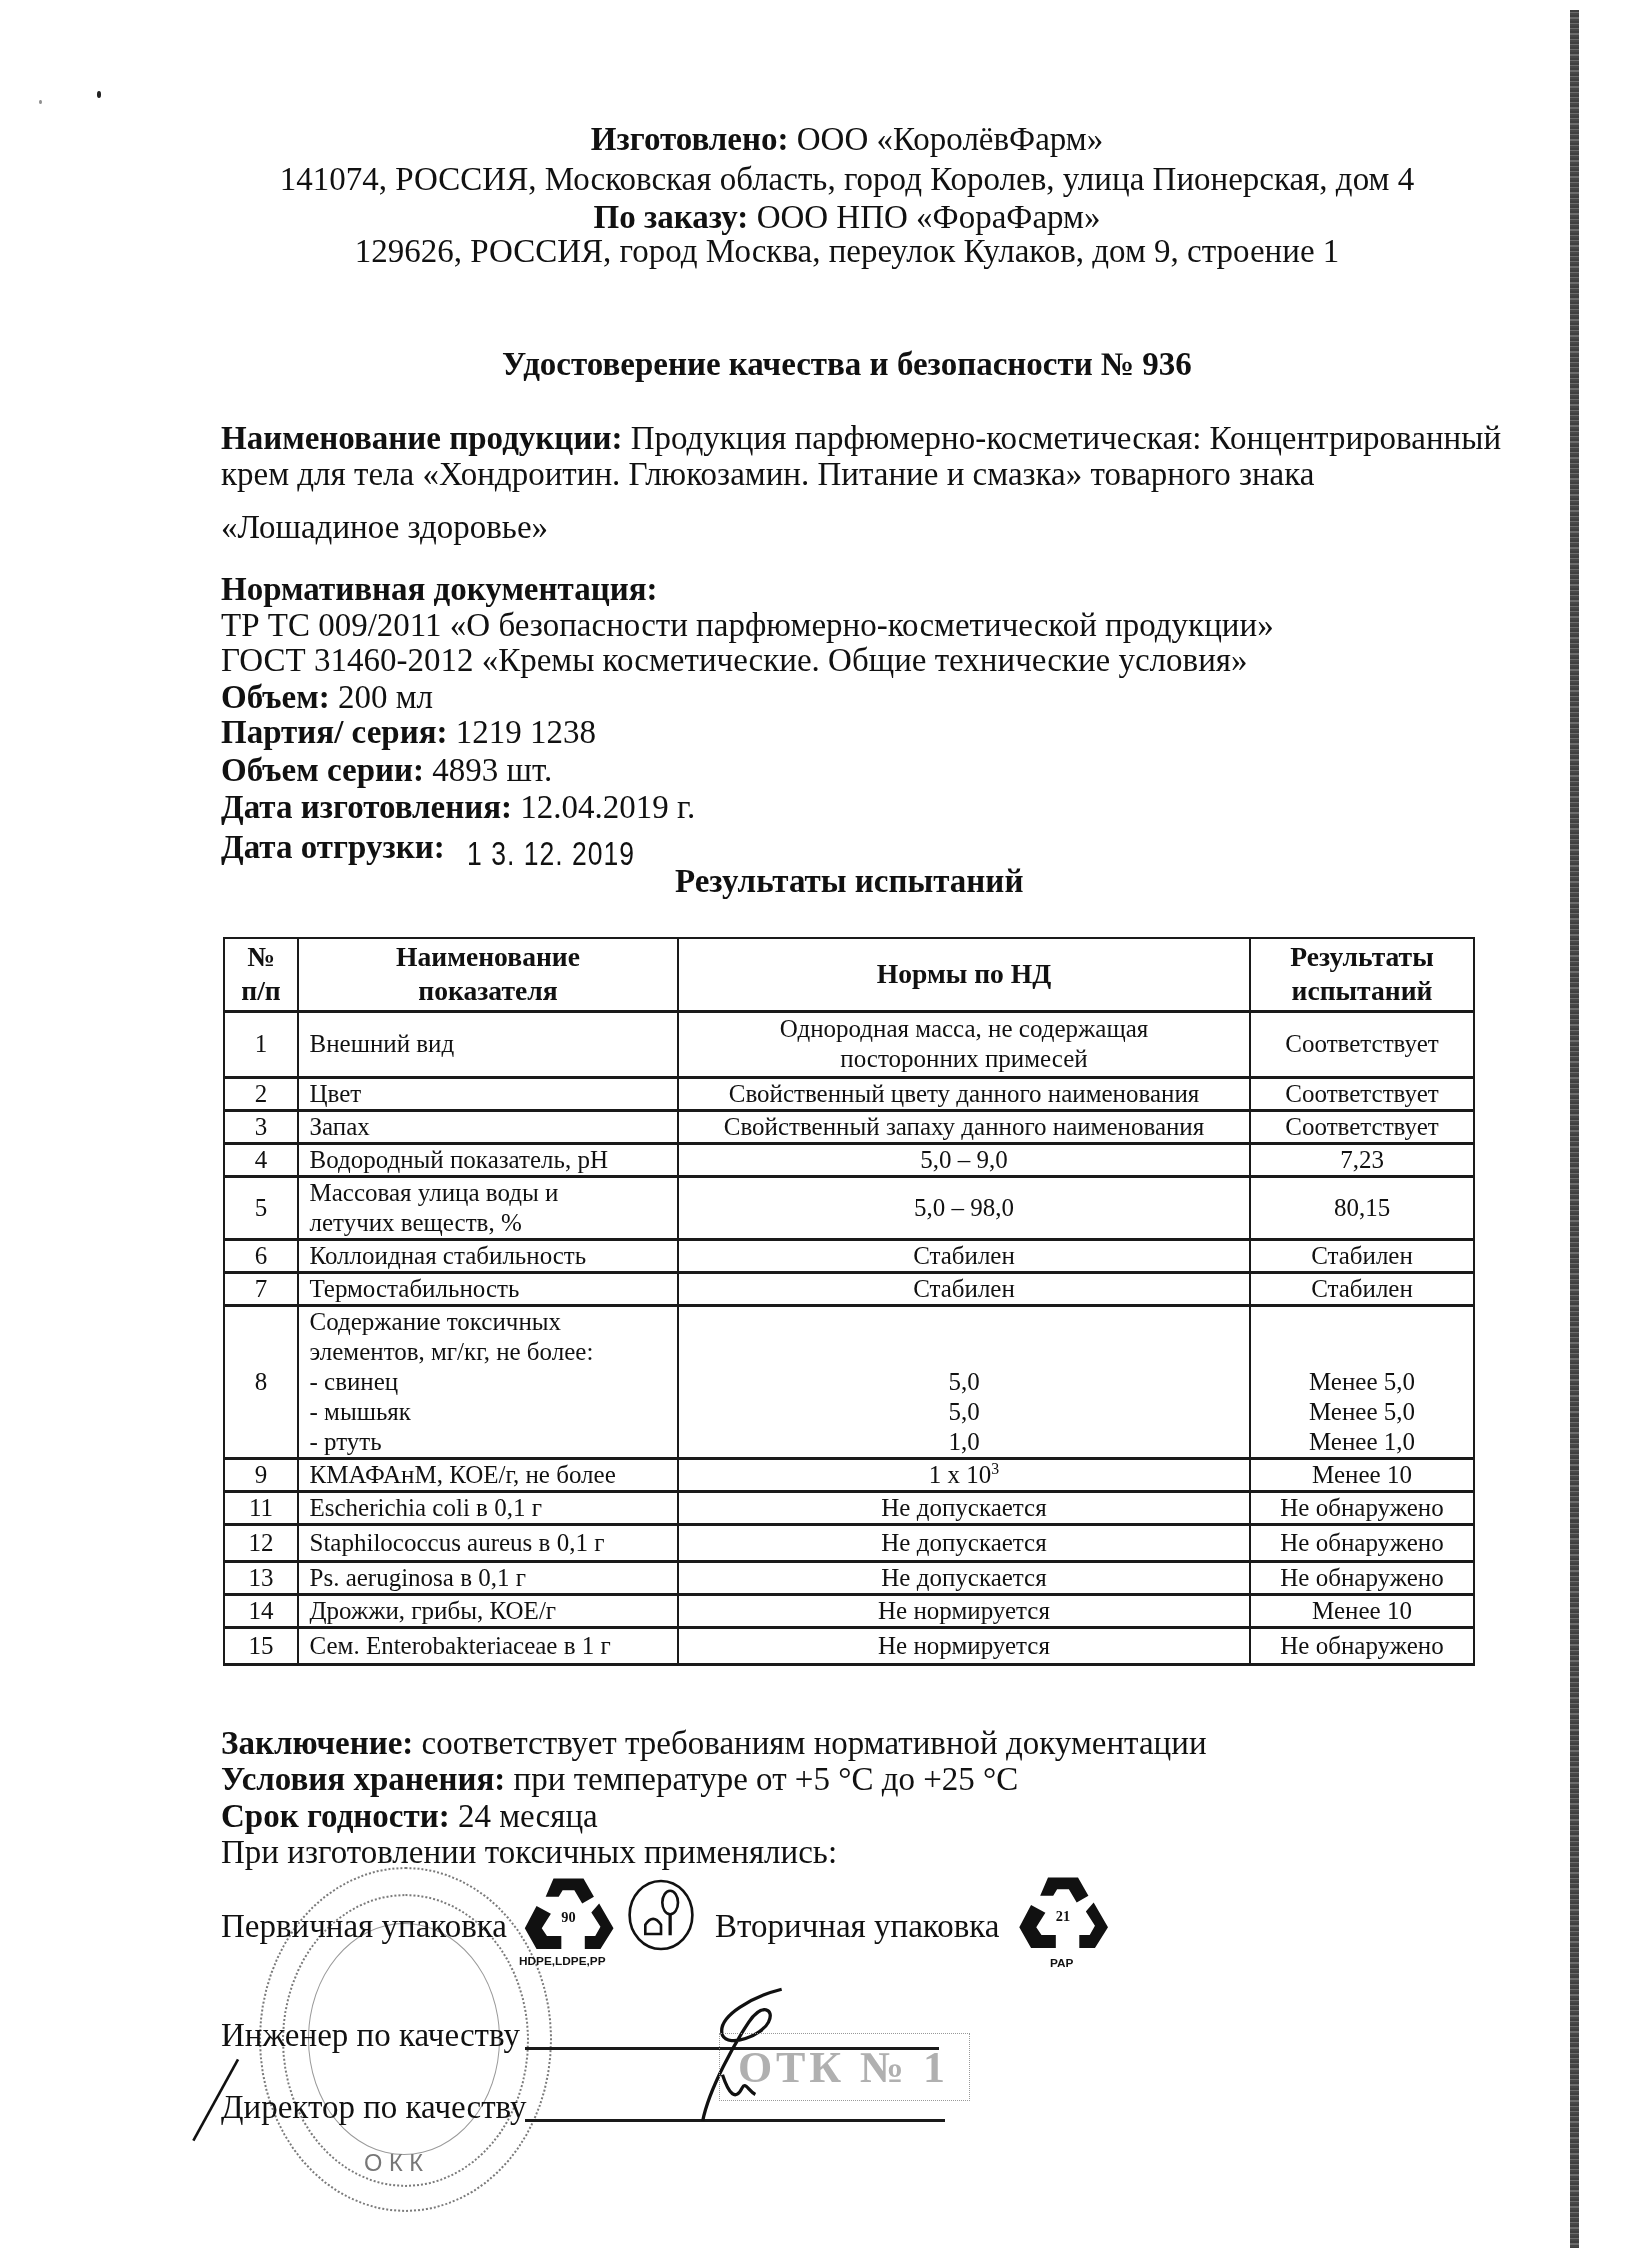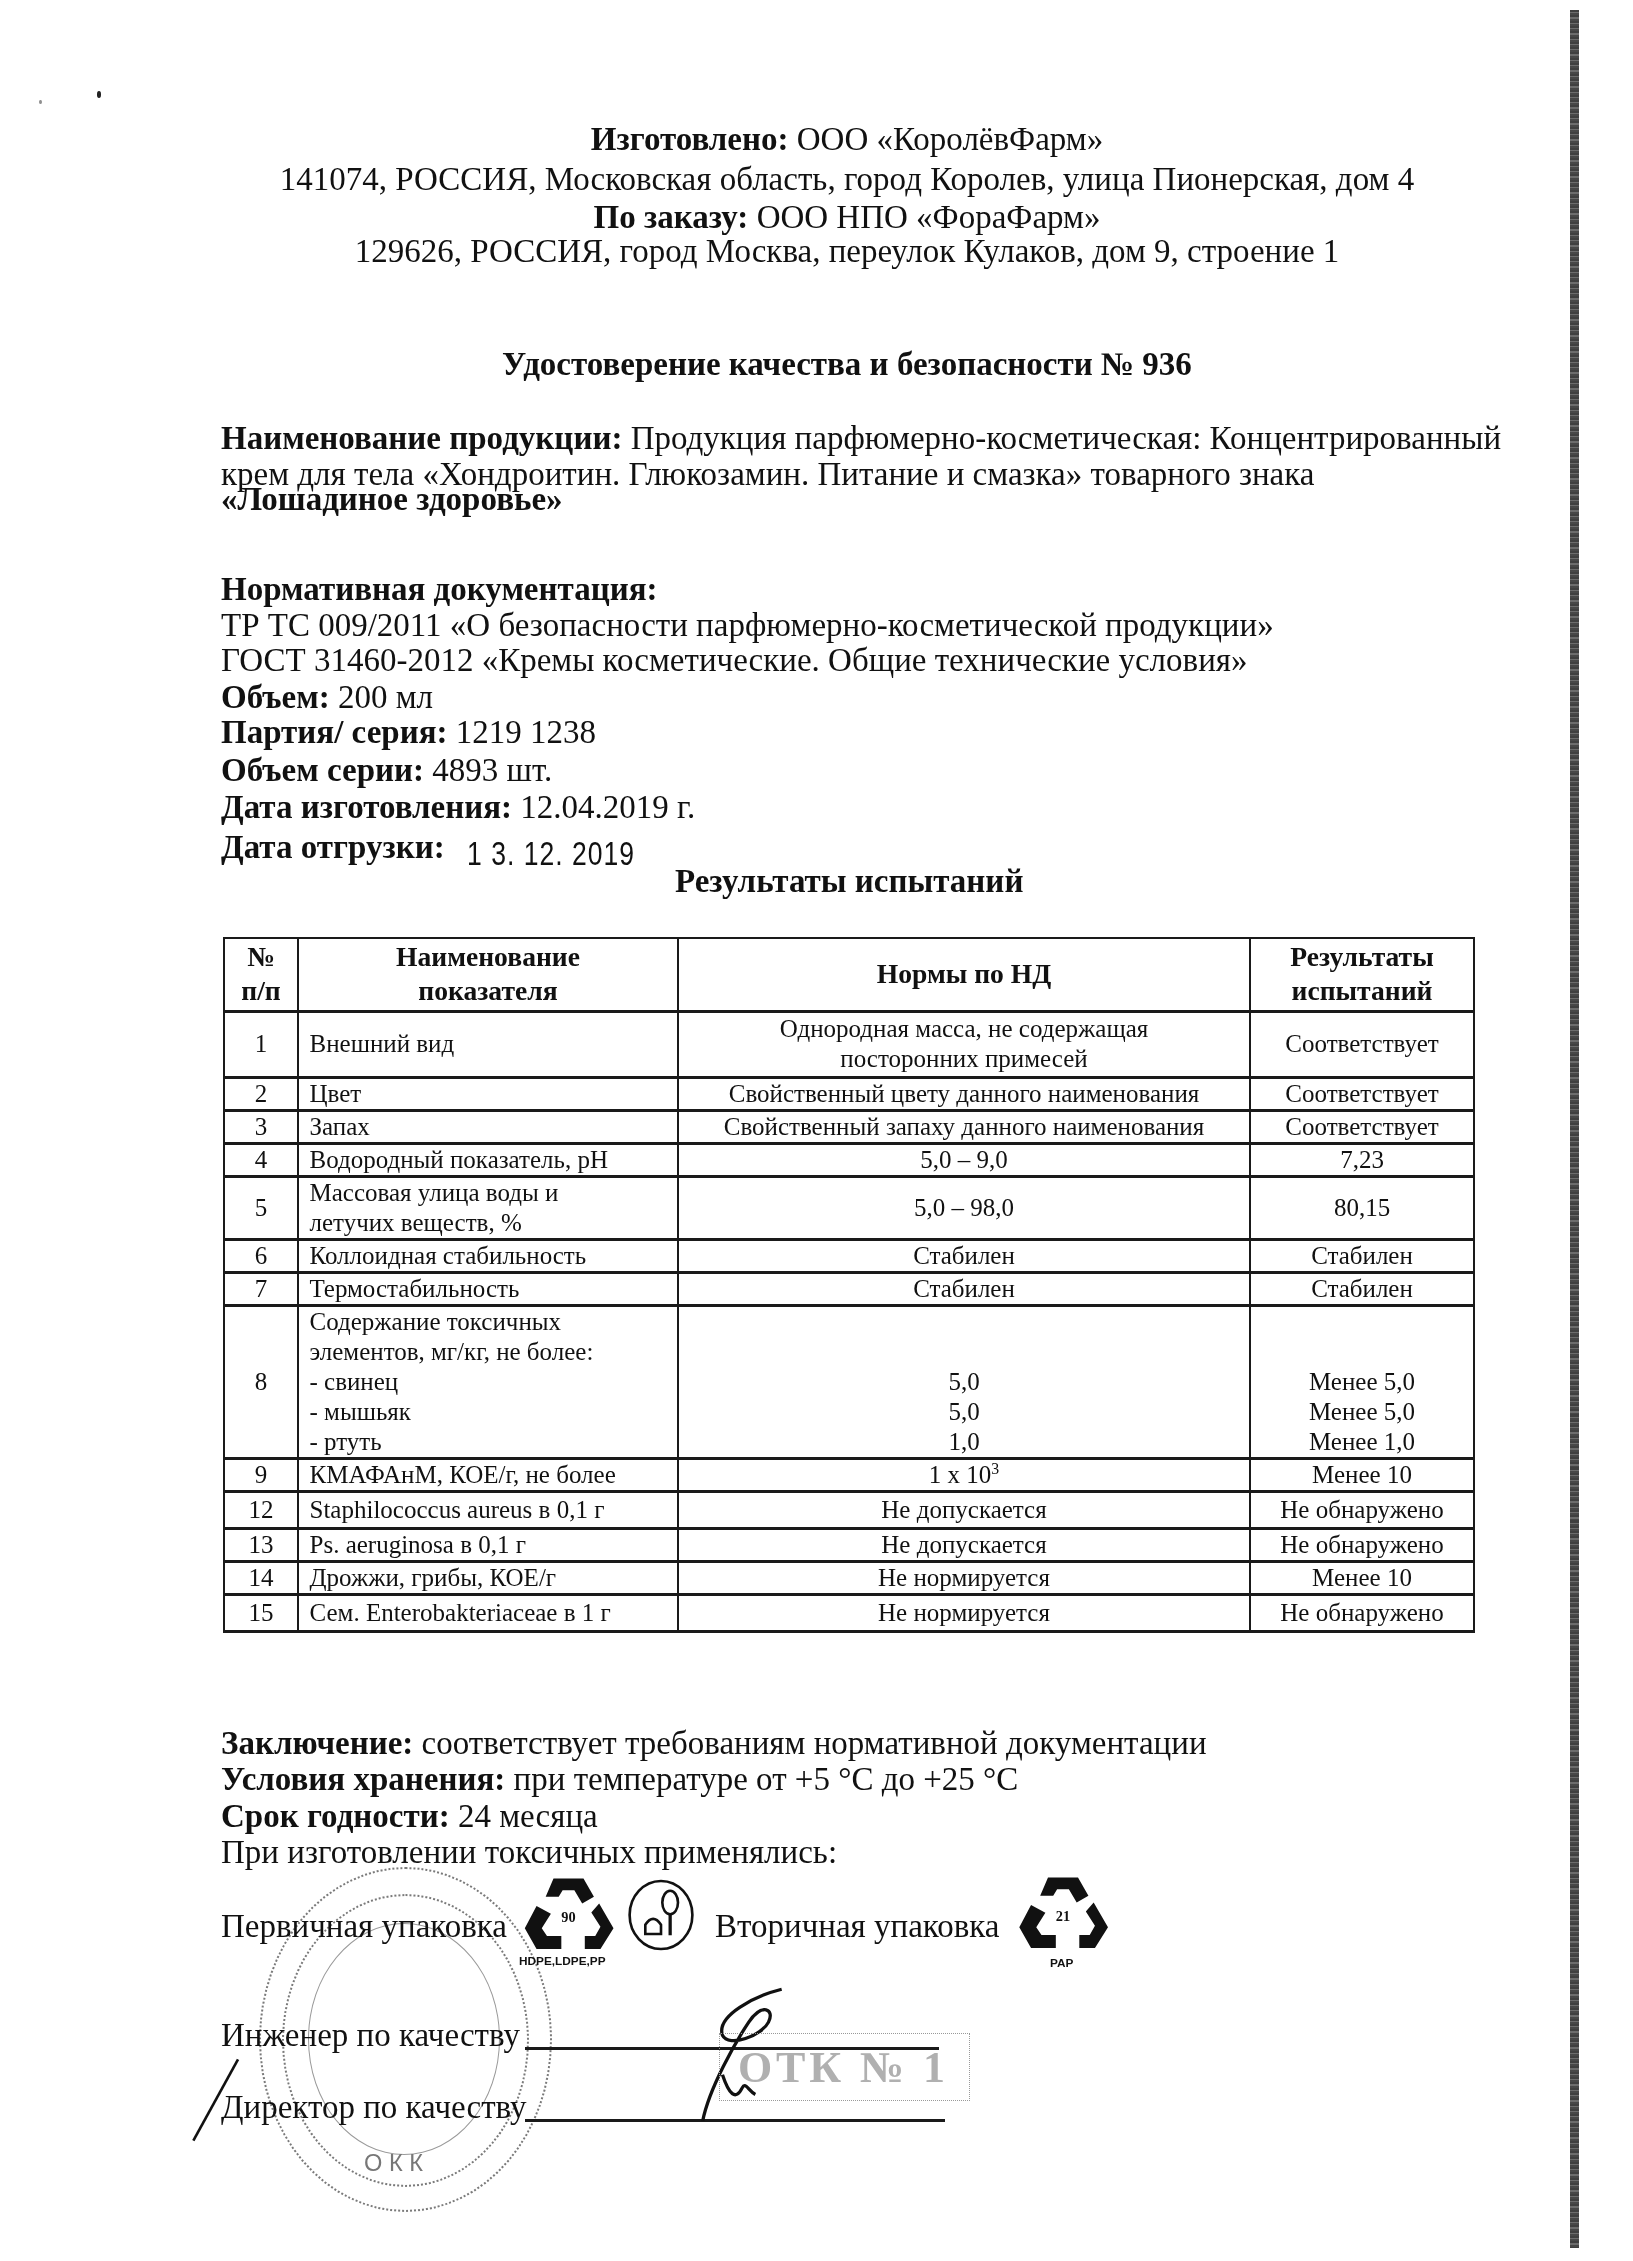--- a/index.html
+++ b/index.html
@@ -63,21 +63,21 @@
   <span class="b">По заказу:</span><span> ООО НПО «ФораФарм»</span>
 </div>
 <div class="abs line center-block" style="top:234px;">129626, РОССИЯ, город Москва, переулок Кулаков, дом 9, строение 1</div>
 
 <div class="abs line b center-block" style="top:347px;">Удостоверение качества и безопасности № 936</div>
 
 <div class="abs line" style="left:221px;top:421px;">
   <span class="b">Наименование продукции:</span><span> Продукция парфюмерно-косметическая: Концентрированный</span>
 </div>
 <div class="abs line" style="left:221px;top:457px;">крем для тела «Хондроитин. Глюкозамин. Питание и смазка» товарного знака</div>
-<div class="abs line" style="left:221px;top:482px;font-weight:bold;">«Лошадиное здоровье»</div>
+<div class="abs line" style="left:221px;top:510px;">«Лошадиное здоровье»</div>
 
 <div class="abs line b" style="left:221px;top:572px;">Нормативная документация:</div>
 <div class="abs line" style="left:221px;top:608px;">ТР ТС 009/2011 «О безопасности парфюмерно-косметической продукции»</div>
 <div class="abs line" style="left:221px;top:643px;">ГОСТ 31460-2012 «Кремы косметические. Общие технические условия»</div>
 
 <div class="abs line" style="left:221px;top:680px;"><span class="b">Объем:</span><span> 200 мл</span></div>
 <div class="abs line" style="left:221px;top:715px;"><span class="b">Партия/ серия:</span><span> 1219 1238</span></div>
 <div class="abs line" style="left:221px;top:753px;"><span class="b">Объем серии:</span><span> 4893 шт.</span></div>
 <div class="abs line" style="left:221px;top:790px;"><span class="b">Дата изготовления:</span><span> 12.04.2019 г.</span></div>
 <div class="abs line b" style="left:221px;top:830px;">Дата отгрузки:</div>
@@ -223,20 +223,32 @@
       <tr style="height: 31.5px;">
         <td class="num">9</td>
         <td class="name">
           <span class="sub">КМАФАнМ, КОЕ/г, не более</span>
         </td>
         <td class="norm"><span>1 x 10</span><sup>3</sup></td>
         <td class="res">
           <span class="sub">Менее 10</span>
         </td>
       </tr>
+      <tr style="height: 31.5px;">
+        <td class="num">11</td>
+        <td class="name">
+          <span class="sub">Escherichia coli в 0,1 г</span>
+        </td>
+        <td class="norm">
+          <span class="sub">Не допускается</span>
+        </td>
+        <td class="res">
+          <span class="sub">Не обнаружено</span>
+        </td>
+      </tr>
       <tr style="height: 37px;">
         <td class="num">12</td>
         <td class="name">
           <span class="sub">Staphilococcus aureus в 0,1 г</span>
         </td>
         <td class="norm">
           <span class="sub">Не допускается</span>
         </td>
         <td class="res">
           <span class="sub">Не обнаружено</span>

